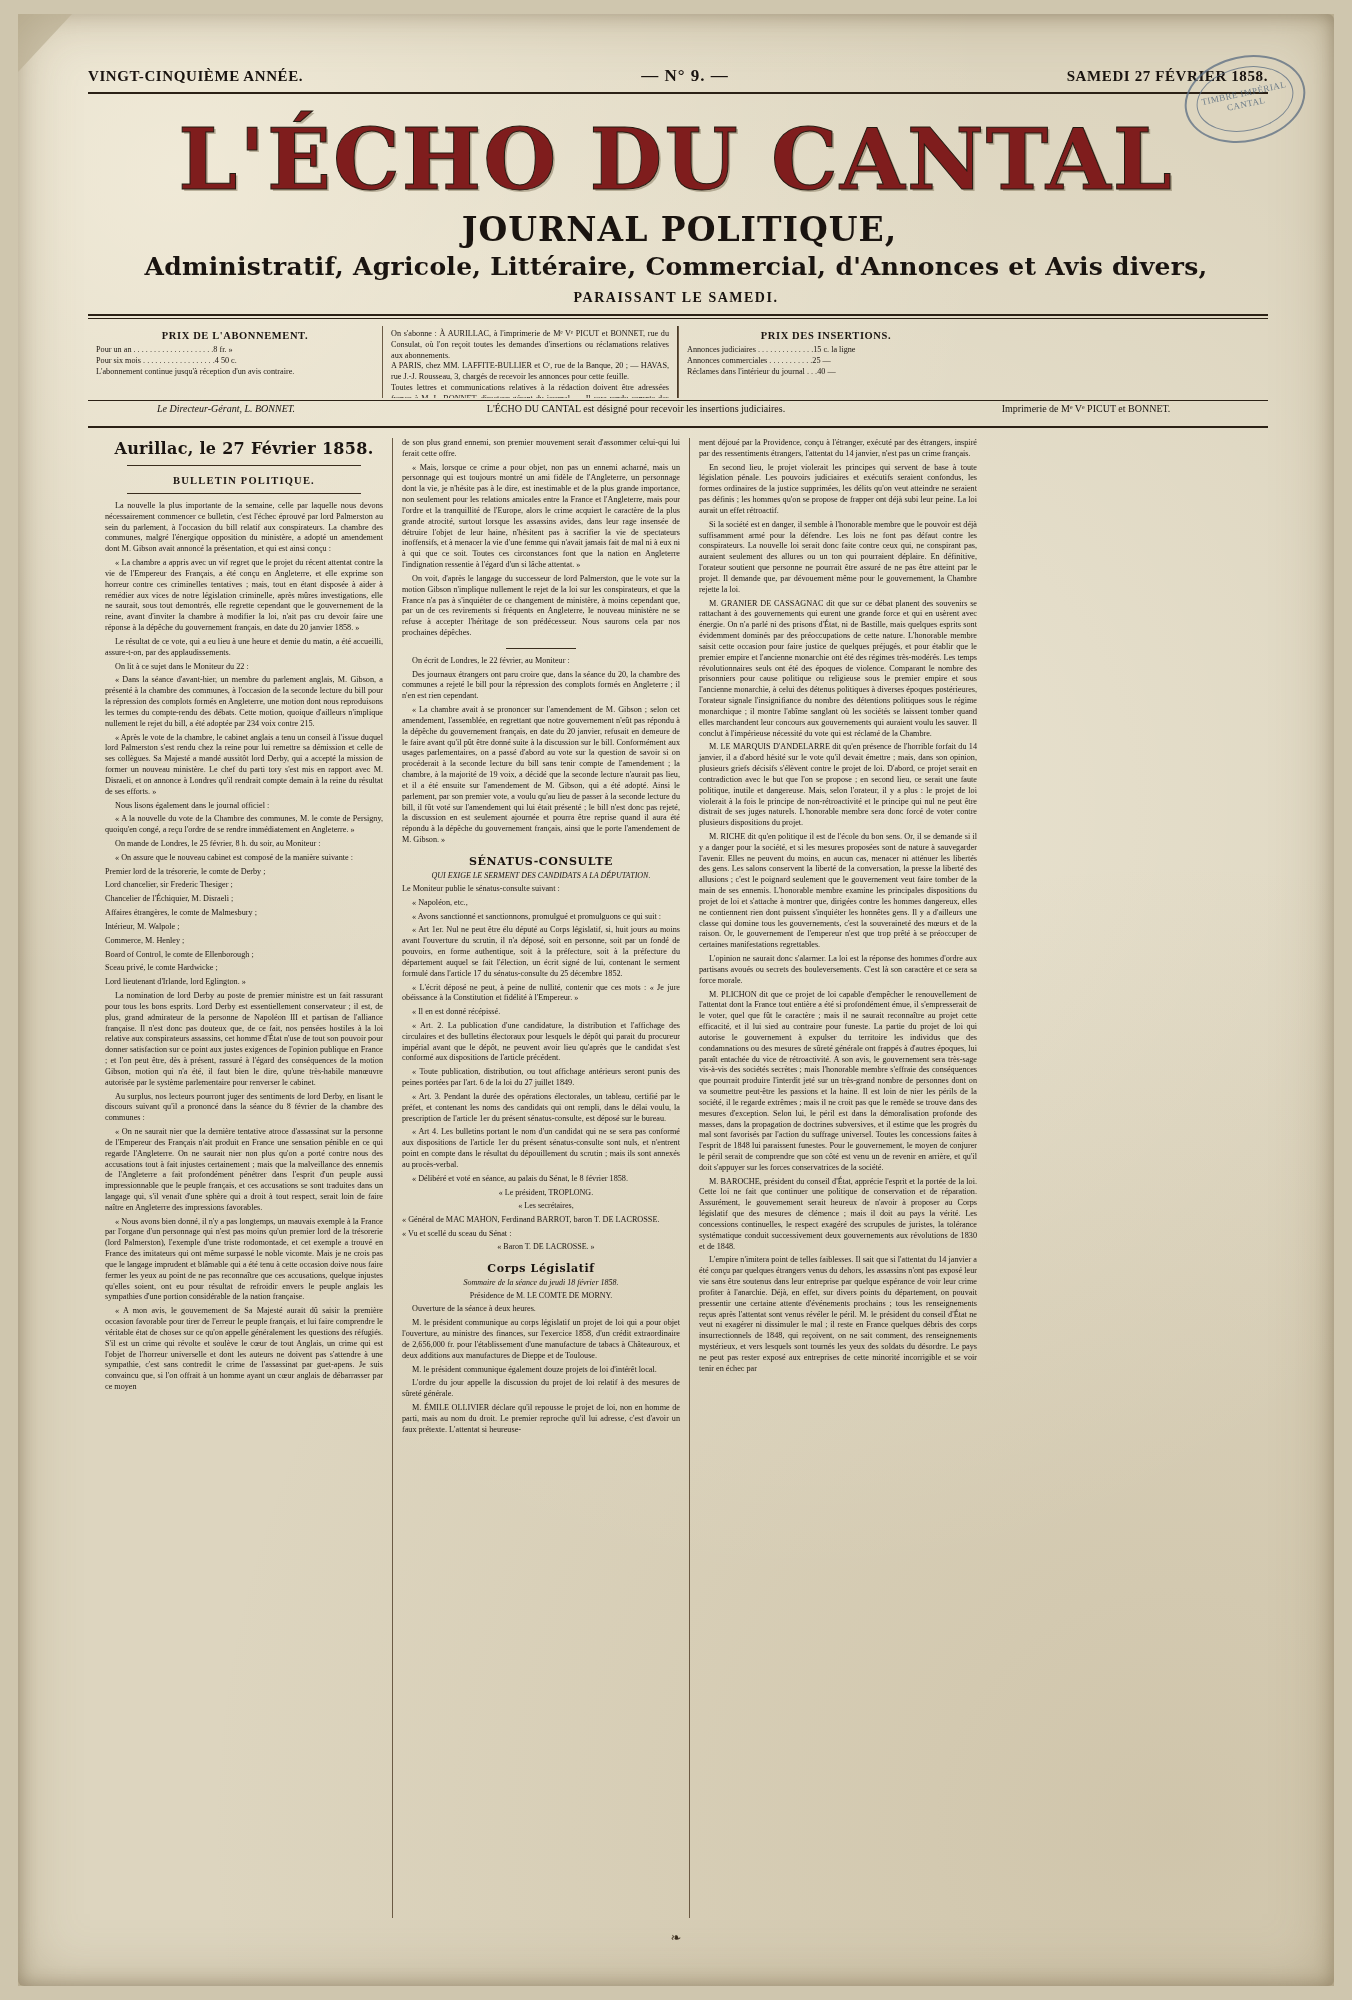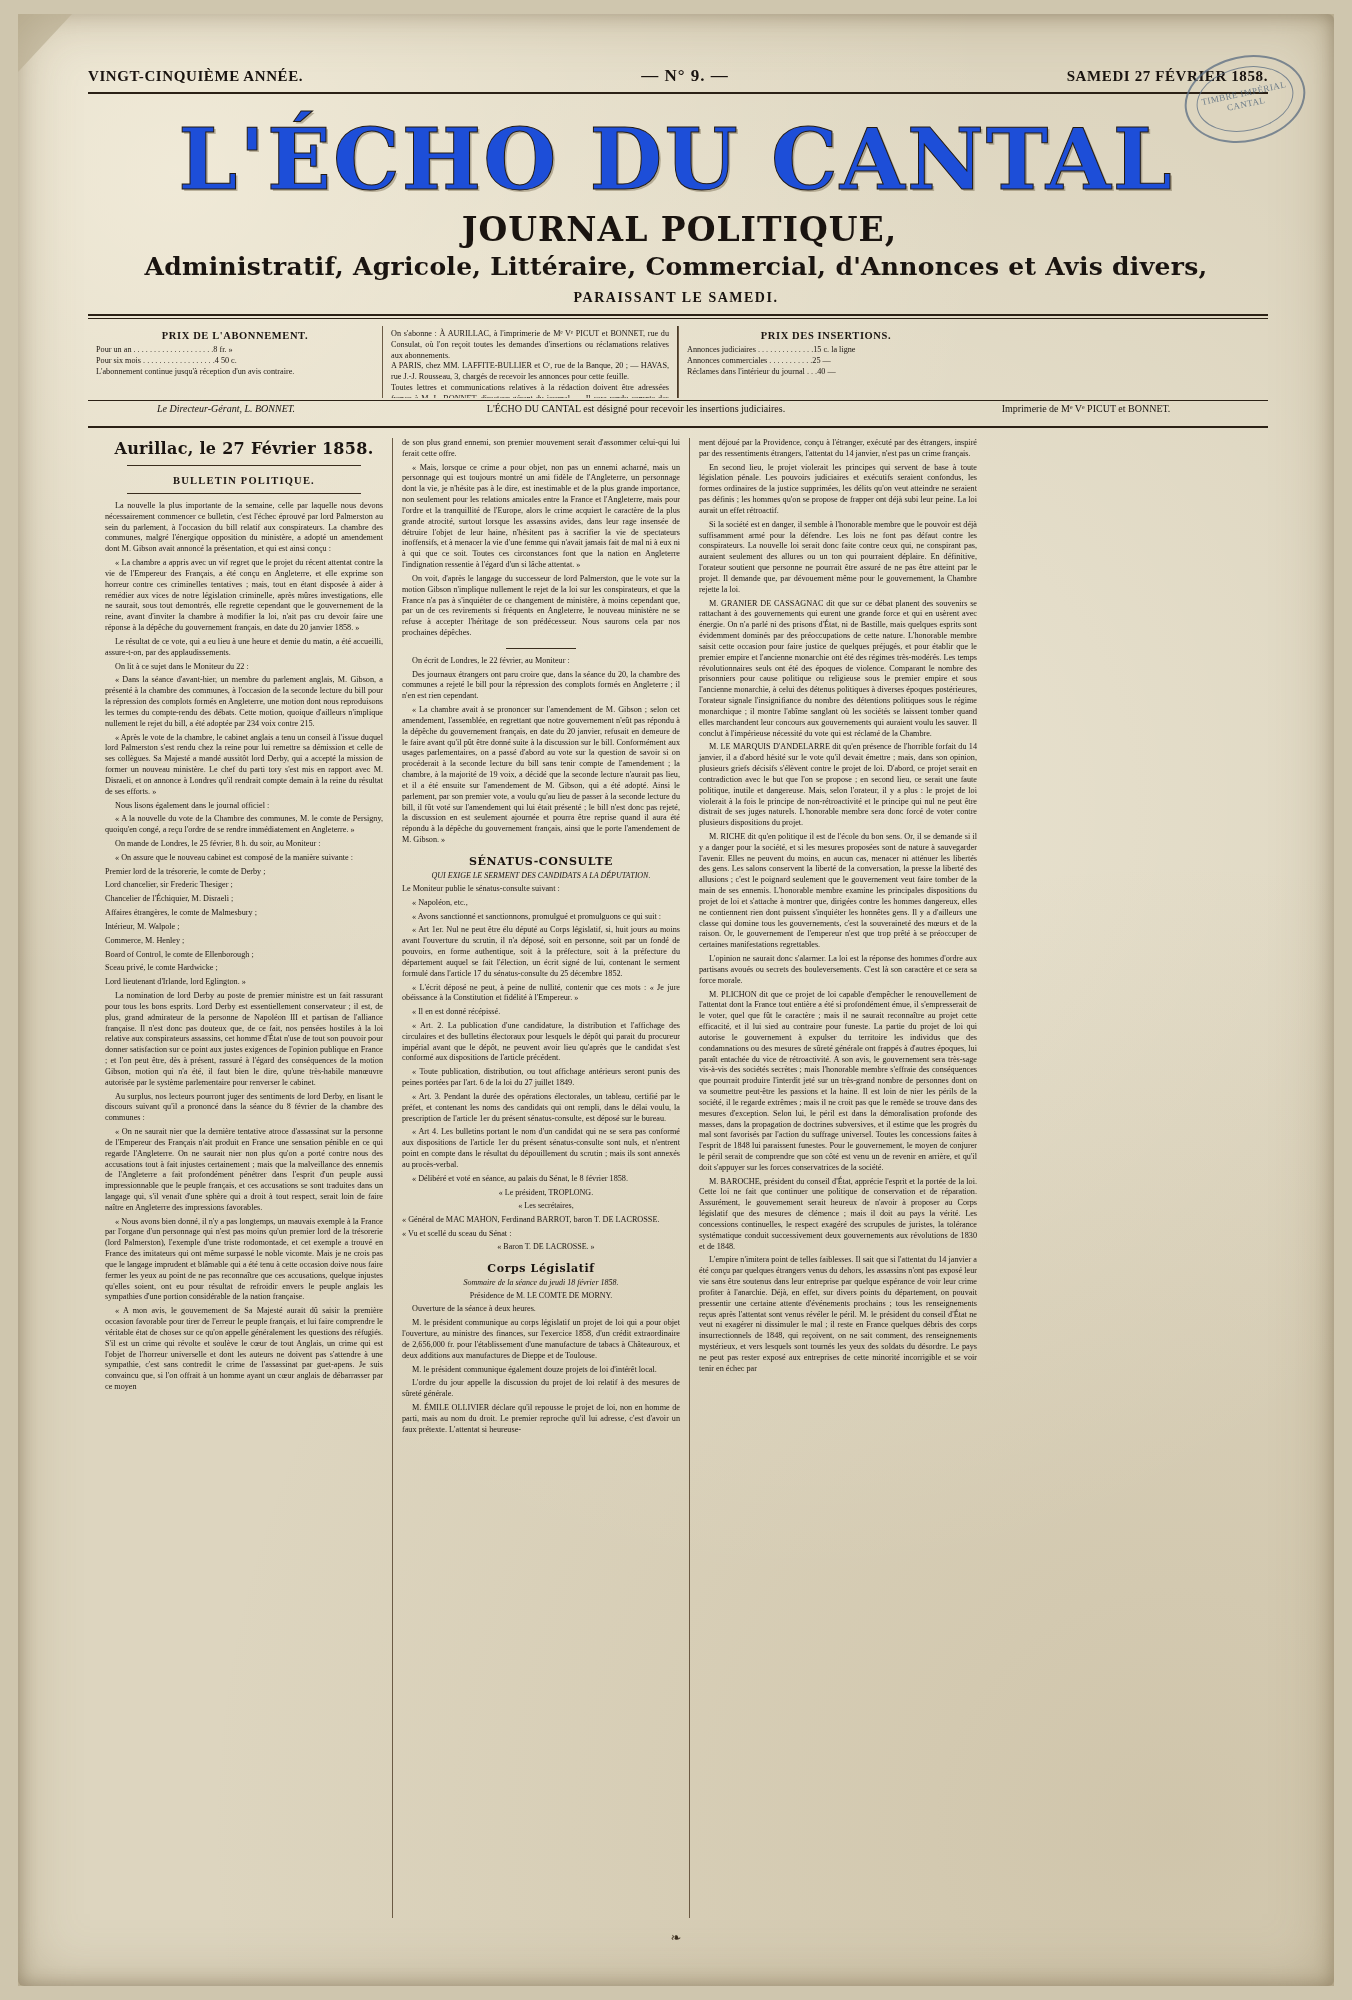--- a/index.html
+++ b/index.html
@@ -38,21 +38,21 @@
   }
   .topline .mid{font-size:17px;letter-spacing:1px;}
   .rule-top{position:absolute;left:70px;top:78px;width:1180px;height:2px;background:#2b2116;}
 
   .title{
     position:absolute;left:0;right:0;top:96px;text-align:center;
     font-family:"DejaVu Serif", serif;
     font-weight:bold;
     font-size:84px;
     letter-spacing:2px;
-    color:#1d4ed8;
+    color:#7f1d1d;
     text-shadow:2px 2px 0 rgba(90,75,45,.35);
     -webkit-text-stroke:1px #241b12;
   }
   .sub1{
     position:absolute;left:7px;right:0;top:196px;text-align:center;
     font-family:"DejaVu Serif", serif;font-weight:bold;font-size:33px;letter-spacing:1px;
   }
   .sub2{
     position:absolute;left:0;right:0;top:238px;text-align:center;
     font-family:"DejaVu Serif", serif;font-weight:bold;font-size:25px;letter-spacing:.3px;

